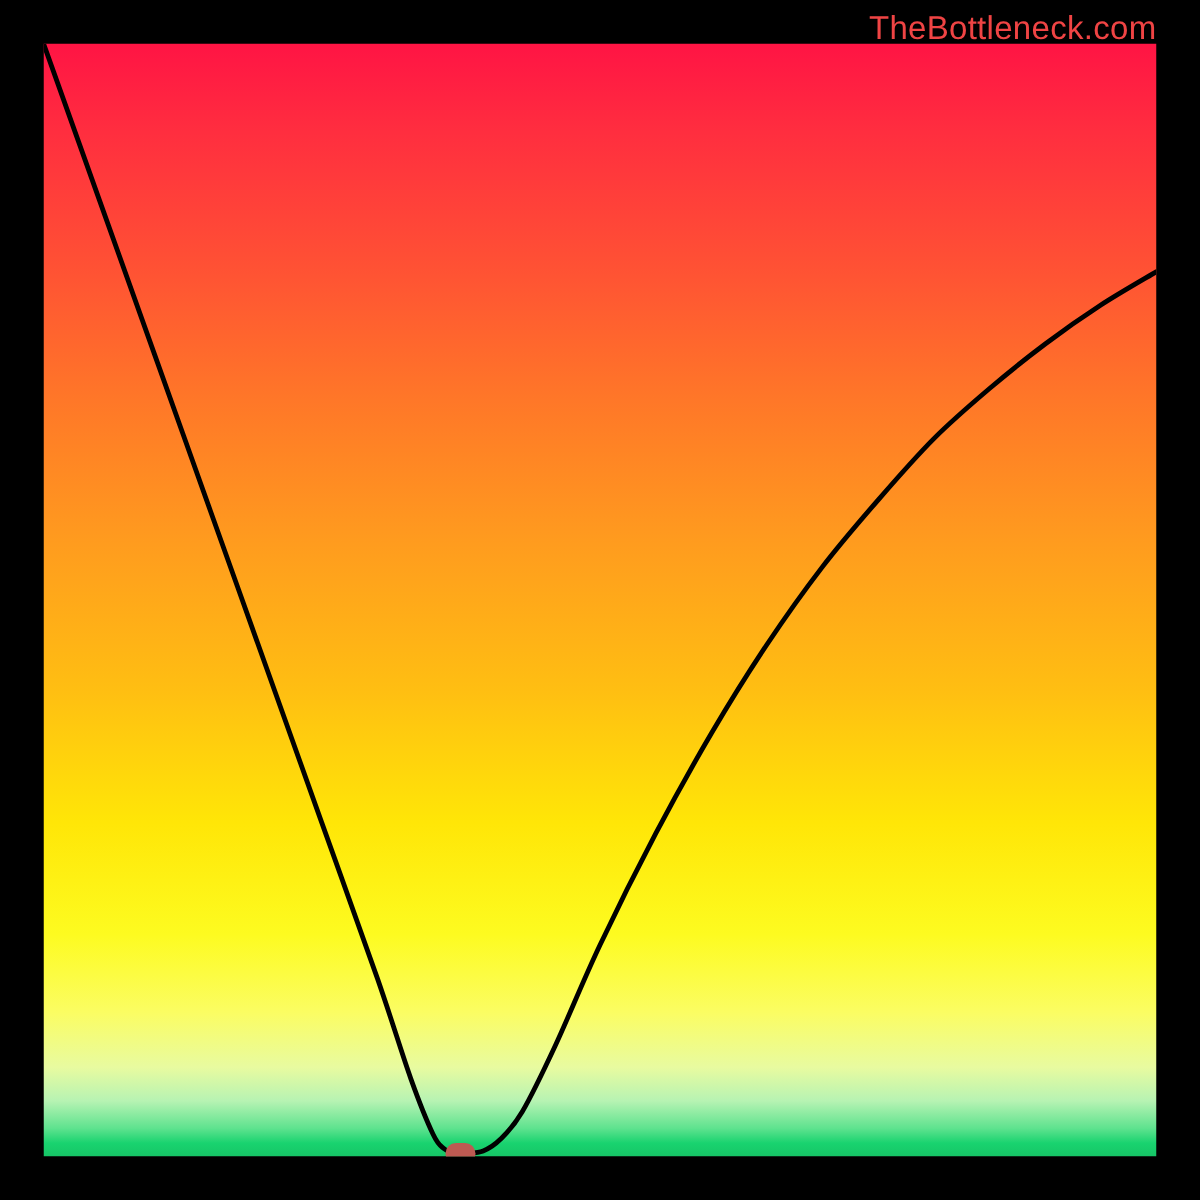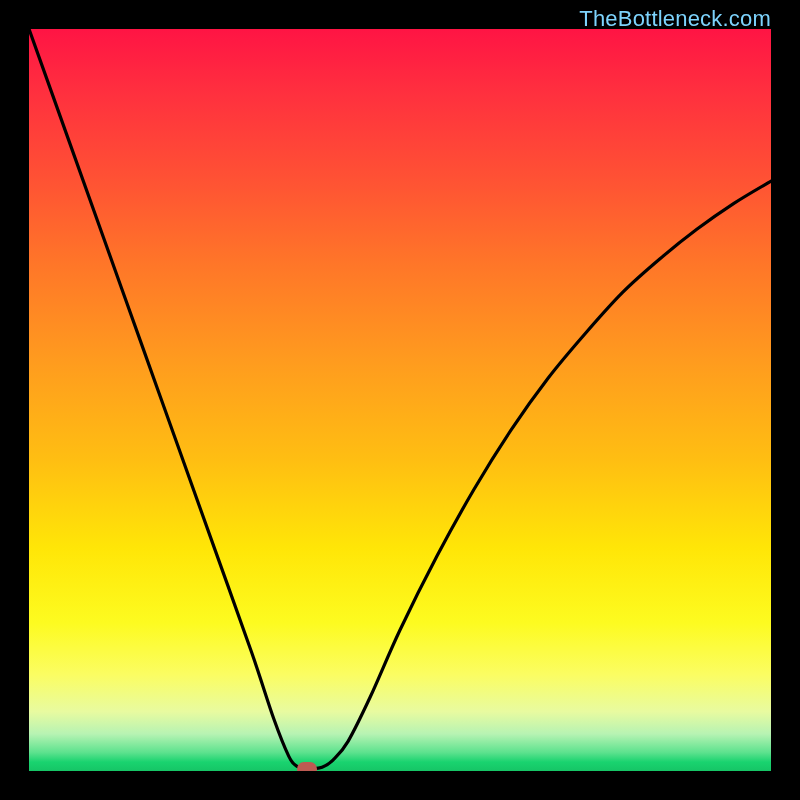--- a/index.html
+++ b/index.html
@@ -62,21 +62,21 @@
     position: absolute;
     width: 20px;
     height: 14px;
     border-radius: 7px;
     transform: translate(-50%, -50%);
   }
   .watermark {
     position: absolute;
     top: 6px;
     right: 29px;
-    color: #7dd3fc;
+    color: #ef4444;
     font-size: 22px;
     letter-spacing: 0.2px;
     user-select: none;
   }
 </style>
 </head>
 <body>
 
 <div class="frame">
   <div class="plot-area">

